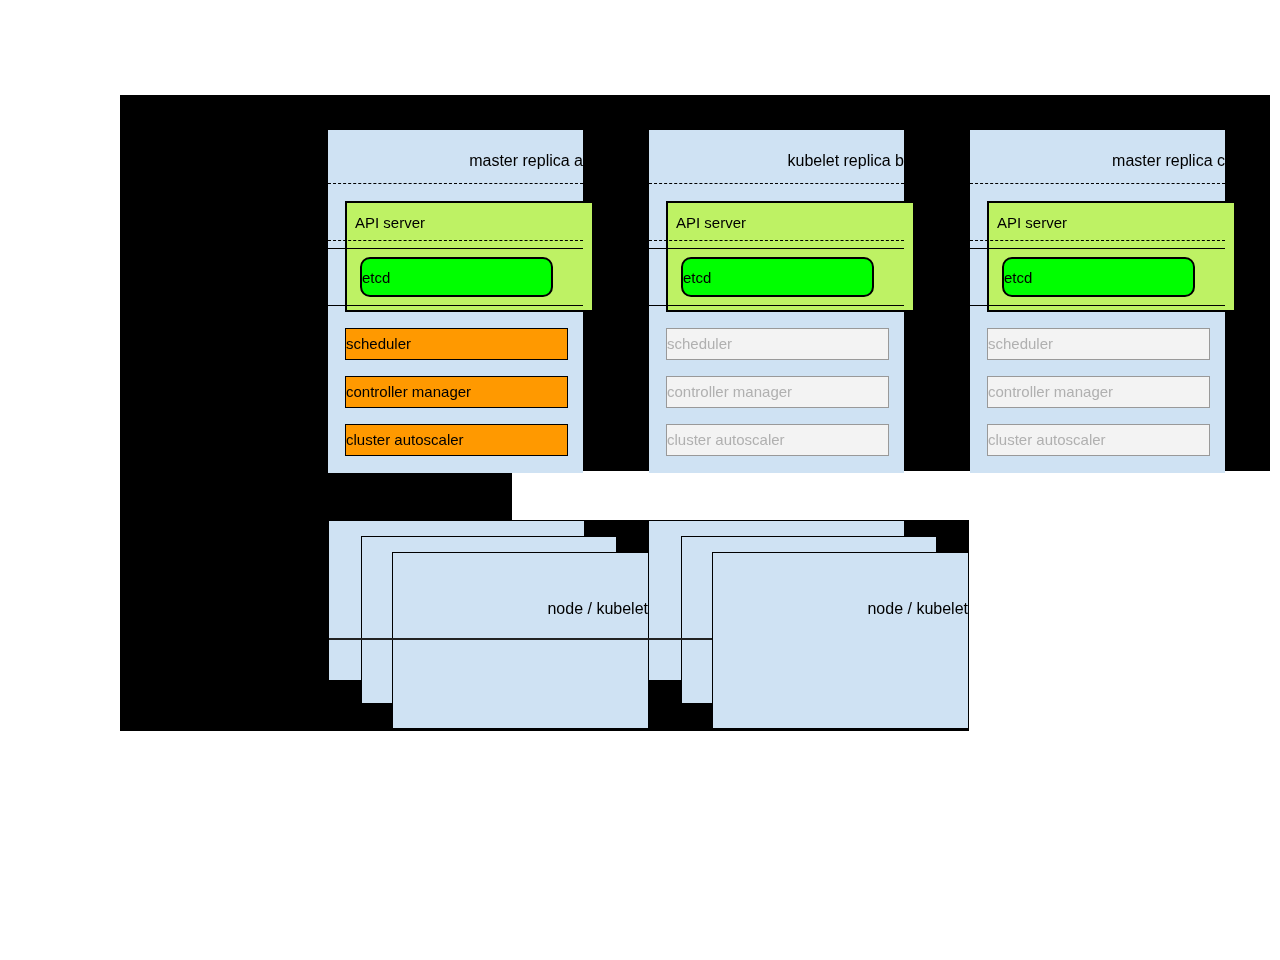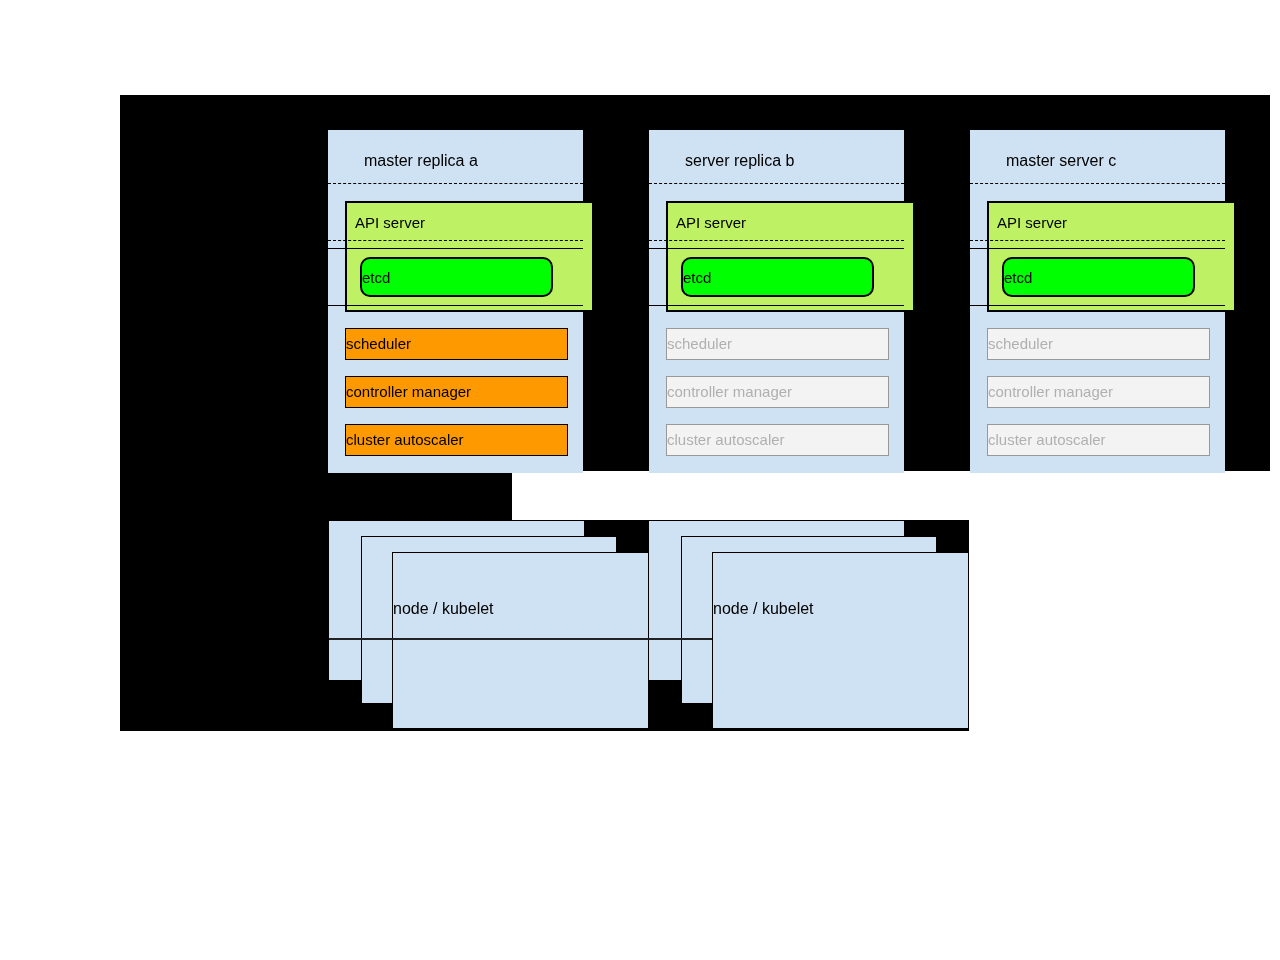--- a/index.html
+++ b/index.html
@@ -10,21 +10,21 @@
   }
   .bg-black{position:absolute;background:#000000;z-index:0;}
 
   
   .master-card{
     position:absolute;top:130px;width:255px;height:343px;
     background:#cfe2f3;z-index:2;
   }
   .card-title{
     position:absolute;top:20px;left:0;width:100%;height:22px;line-height:22px;
-    text-align:left;font-size:16px;color:#000;padding-left:36px;
+    text-align:right;font-size:16px;color:#000;
   }
   .hline{position:absolute;left:0;width:100%;height:0;z-index:6;}
   .hline.dashed{border-top:1px dashed #000;}
   .hline.solid{border-top:1px solid #000;}
   .api-box{
     position:absolute;left:17px;top:71px;width:249px;height:111px;
     background:#bef264;border:2px solid #000;box-sizing:border-box;z-index:1;
   }
   .api-label{margin:11px 0 0 8px;font-size:15px;color:#000;}
   .etcd-box{
@@ -42,21 +42,21 @@
     background:#f3f3f3;border:1px solid #999999;color:#b0b0b0;
   }
 
   
   .node-box{
     position:absolute;background:#cfe2f3;border:1px solid #000;
     box-sizing:border-box;
   }
   .node-label{
     position:absolute;top:44px;left:0;width:100%;height:24px;line-height:24px;
-    text-align:left;font-size:16px;color:#000;
+    text-align:right;font-size:16px;color:#000;
   }
   .node-line{
     position:absolute;left:329px;top:638px;width:383px;height:0;
     border-top:2px solid #222222;z-index:4;
   }
 </style>
 </head>
 <body>
 
 <div id="canvas">
@@ -76,38 +76,38 @@
     </div>
     <div class="hline dashed" style="top:110px;"></div>
     <div class="hline solid" style="top:118px;"></div>
     <div class="hline solid" style="top:175px;"></div>
     <div class="comp active" style="top:198px;">scheduler</div>
     <div class="comp active" style="top:246px;">controller manager</div>
     <div class="comp active" style="top:294px;">cluster autoscaler</div>
   </div>
 
   <div class="master-card" style="left:649px;">
-    <div class="card-title">server replica b</div>
+    <div class="card-title">kubelet replica b</div>
     <div class="hline dashed" style="top:53px;"></div>
     <div class="api-box">
       <div class="api-label">API server</div>
       <div class="etcd-box">
         <span class="etcd-label">etcd</span>
       </div>
     </div>
     <div class="hline dashed" style="top:110px;"></div>
     <div class="hline solid" style="top:118px;"></div>
     <div class="hline solid" style="top:175px;"></div>
     <div class="comp inactive" style="top:198px;">scheduler</div>
     <div class="comp inactive" style="top:246px;">controller manager</div>
     <div class="comp inactive" style="top:294px;">cluster autoscaler</div>
   </div>
 
   <div class="master-card" style="left:970px;">
-    <div class="card-title">master server c</div>
+    <div class="card-title">master replica c</div>
     <div class="hline dashed" style="top:53px;"></div>
     <div class="api-box">
       <div class="api-label">API server</div>
       <div class="etcd-box">
         <span class="etcd-label">etcd</span>
       </div>
     </div>
     <div class="hline dashed" style="top:110px;"></div>
     <div class="hline solid" style="top:118px;"></div>
     <div class="hline solid" style="top:175px;"></div>

